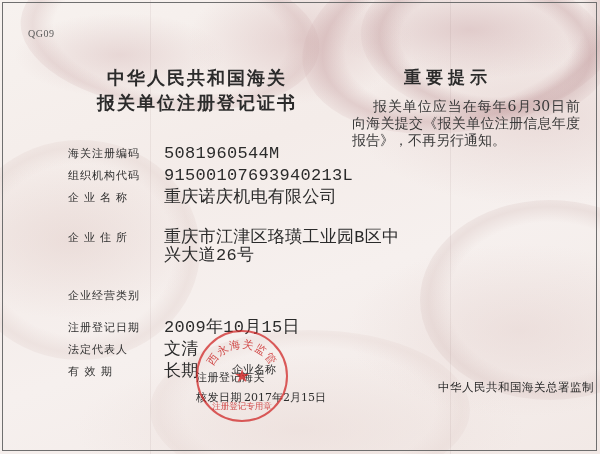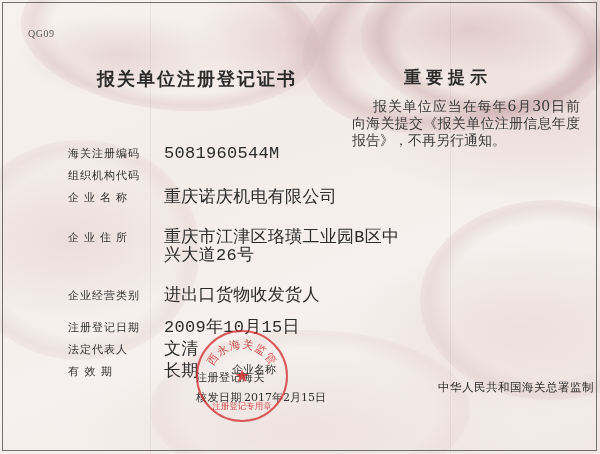--- a/index.html
+++ b/index.html
@@ -249,47 +249,48 @@
   <div class="swirl s5"></div>
   <div class="swirl s6"></div>
   <div class="fold" style="left:150px"></div>
   <div class="fold" style="left:450px"></div>
 
   <div class="border-frame"></div>
 
   <div class="doc-code">QG09</div>
 
   <div class="title-block">
+    <div class="title-line1">中华人民共和国海关</div>
     <div class="title-line2">报关单位注册登记证书</div>
   </div>
 
   <div class="notice-title">重要提示</div>
   <div class="notice-body"><span class="indent"></span><span>报关单位应当在每年6月30日前向海关提交《报关单位注册信息年度报告》，不再另行通知。</span></div>
 
   <div class="fields">
     <div class="field-row">
       <div class="field-label">海关注册编码</div>
       <div class="field-value">5081960544M</div>
     </div>
     <div class="field-row">
       <div class="field-label">组织机构代码</div>
+      <div class="field-value">91500107693940213L</div>
     </div>
     <div class="field-row">
       <div class="field-label spaced">企业名称</div>
       <div class="field-value">重庆诺庆机电有限公司</div>
     </div>
     <div class="gap-lg"></div>
     <div class="field-row">
       <div class="field-label spaced">企业住所</div>
       <div class="field-value">重庆市江津区珞璜工业园B区中兴大道26号</div>
     </div>
     <div class="gap-lg"></div>
     <div class="field-row">
       <div class="field-label">企业经营类别</div>
-      <div class="field-value">进出口货物收发货人</div>
     </div>
     <div class="gap-md"></div>
     <div class="field-row">
       <div class="field-label">注册登记日期</div>
       <div class="field-value">2009年10月15日</div>
     </div>
     <div class="field-row">
       <div class="field-label">法定代表人</div>
       <div class="field-value">文清</div>
     </div>

